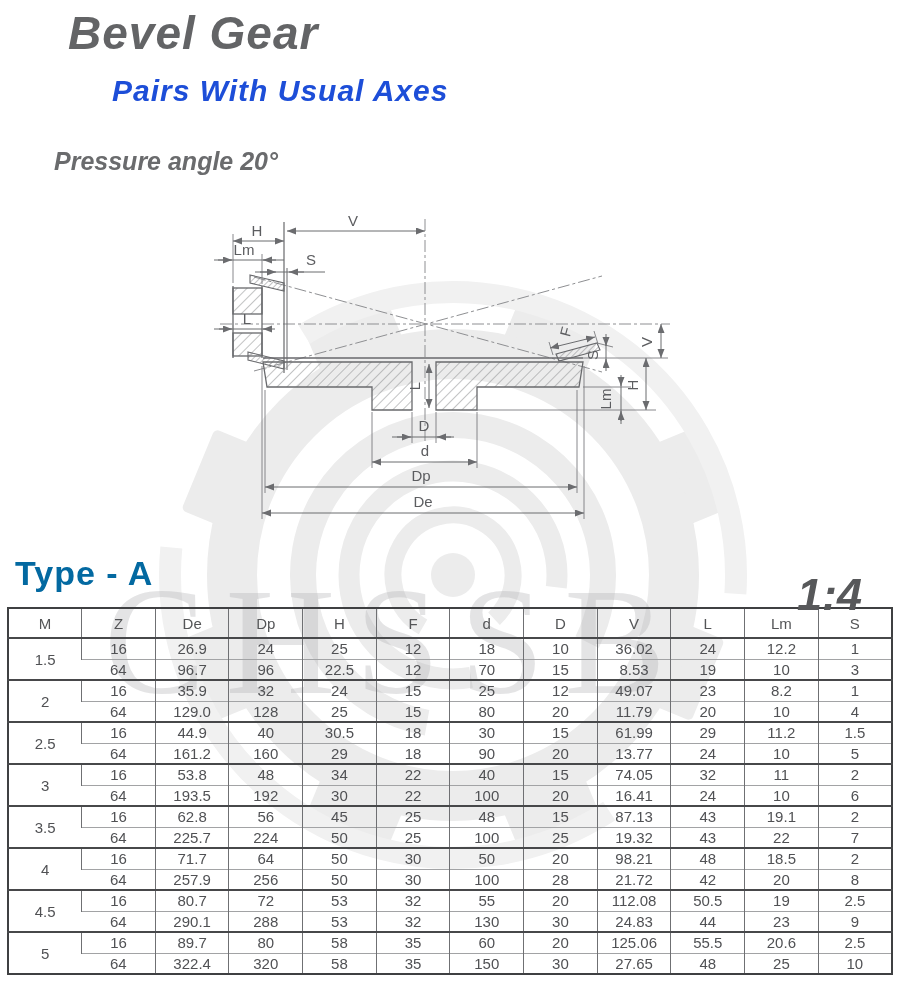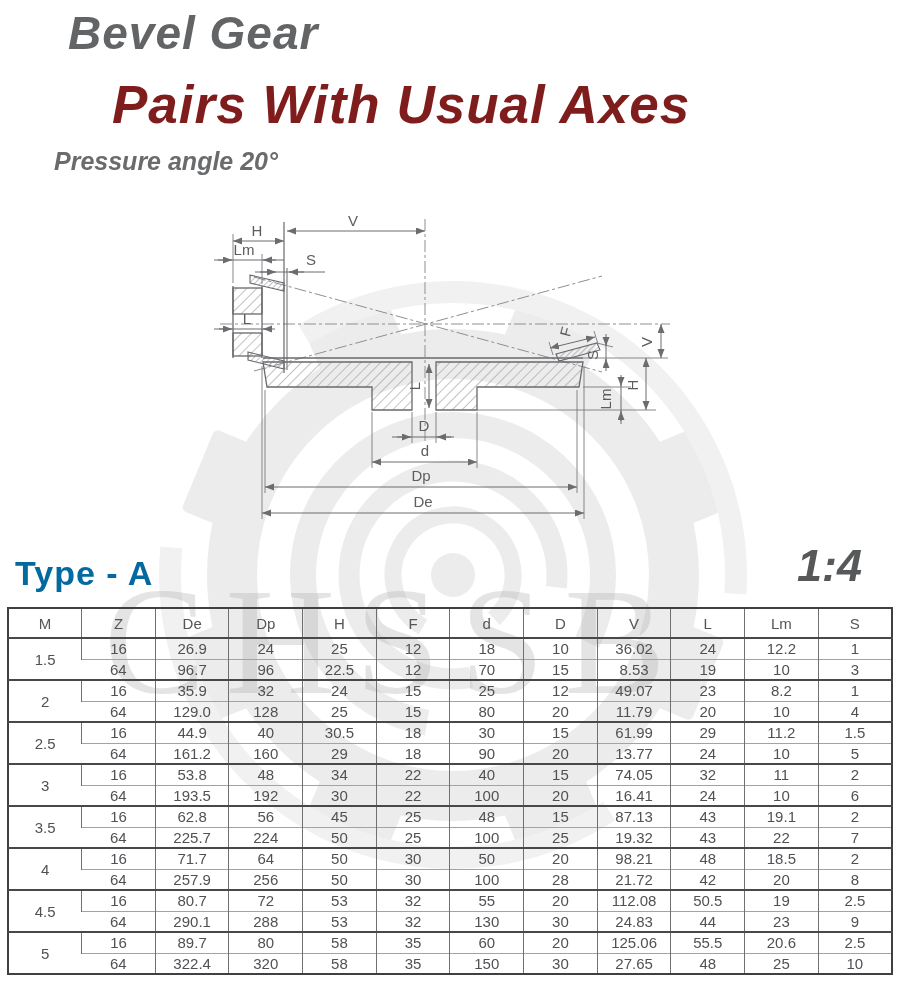--- a/index.html
+++ b/index.html
@@ -6,27 +6,27 @@
   #page{position:relative;width:900px;height:982px;background:#ffffff;overflow:hidden;
         font-family:"Liberation Sans",sans-serif;}
   
   .wm-gear{position:absolute;left:0;top:0;z-index:0;}
   .wm-text{position:absolute;left:104px;top:566px;z-index:0;
            font-family:Liberation Serif, serif;font-size:152px;line-height:1;
            letter-spacing:20px;color:rgba(170,172,174,0.32);user-select:none;}
   
   .t1{position:absolute;left:52px;top:6px;font-size:46px;font-weight:800;font-style:italic;
       color:#636466;z-index:2;letter-spacing:1px;margin-left:16px;}
-  .t2{position:absolute;left:112px;top:74px;font-size:53px;font-weight:800;font-style:italic;
-      color:#7f1d1d;z-index:2;letter-spacing:1px;}
+  .t2{position:absolute;left:112px;top:74px;font-size:30px;font-weight:800;font-style:italic;
+      color:#1d4ed8;z-index:2;letter-spacing:1px;}
   .t3{position:absolute;left:54px;top:147px;font-size:25px;font-weight:700;font-style:italic;
       color:#6a6b6d;z-index:2;}
   .type-a{position:absolute;left:15px;top:554px;font-size:34px;font-weight:800;
       color:#0369a1;z-index:2;letter-spacing:1px;}
-  .scale{position:absolute;right:38px;top:540px;font-size:45px;font-weight:800;font-style:italic;
+  .scale{position:absolute;right:38px;top:569px;font-size:45px;font-weight:800;font-style:italic;
       color:#57585a;z-index:2;}
   
   .diagram{position:absolute;left:0;top:0;z-index:1;}
   .lbl{font-family:"Liberation Sans",sans-serif;font-size:15px;fill:#5c5d60;}
   
   .tblwrap{position:absolute;left:7px;top:607px;z-index:1;}
   table.spec{border-collapse:collapse;table-layout:fixed;width:886px;
              background:transparent;border:2px solid #3f4042;}
   table.spec th, table.spec td{border-left:1px solid #6f7073;text-align:center;
              font-size:15px;color:#505154;padding:0;background:transparent;}

